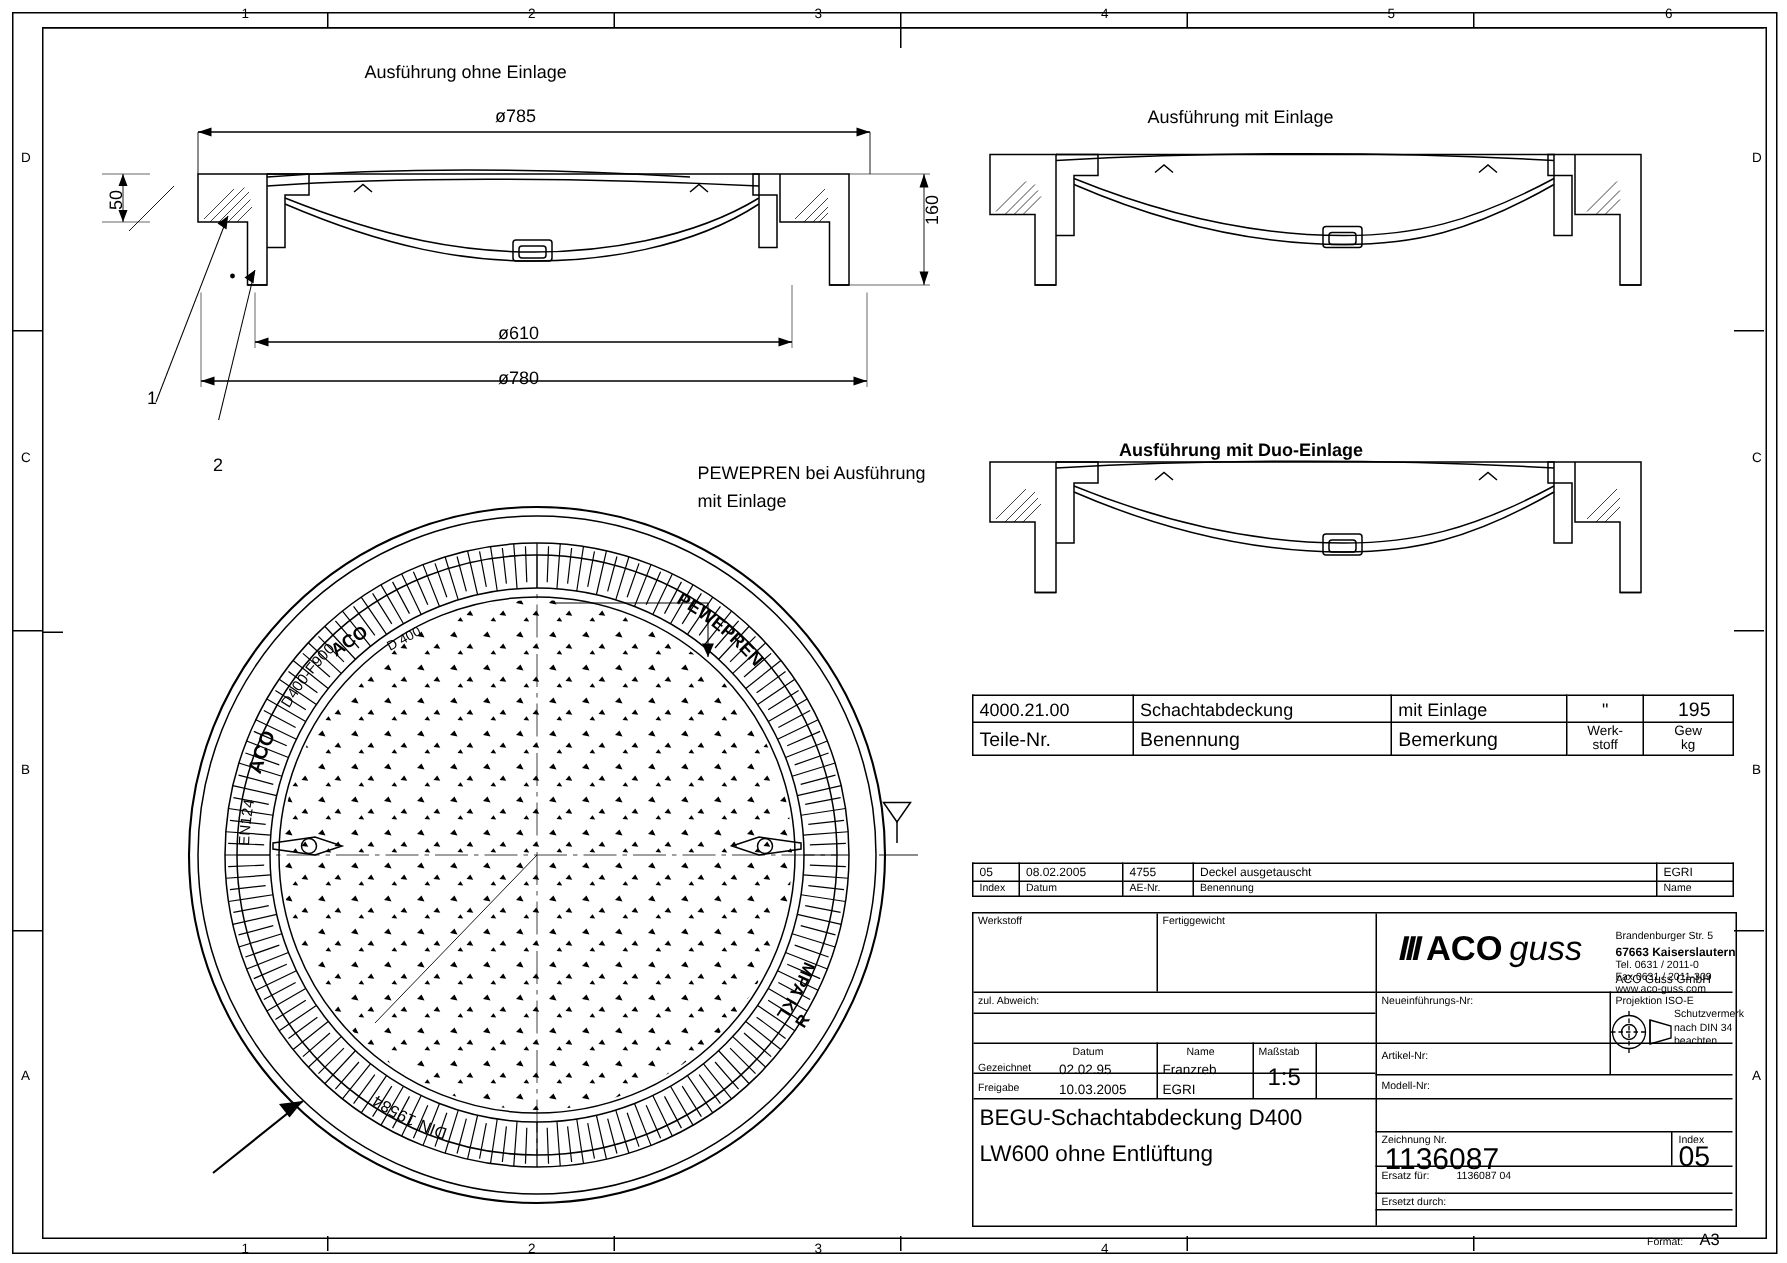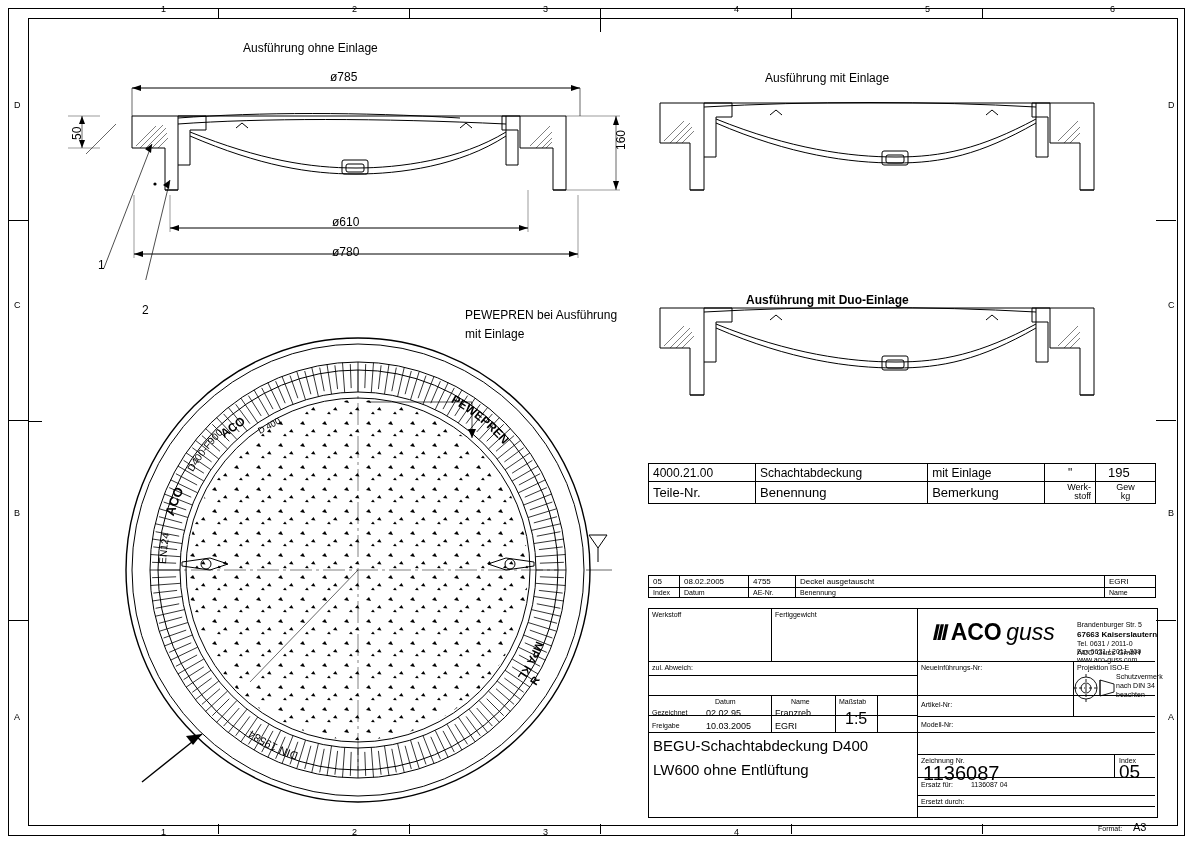--- a/index.html
+++ b/index.html
@@ -296,27 +296,27 @@
   <div class="txt dimtxt" style="left:465px;top:327px;">mit Einlage</div>
 
   <div class="abs" style="left:648px;top:463px;width:508px;height:97px;">
     <table class="tbl" style="left:0;top:0;width:508px;">
       <tbody>
       <tr>
         <td style="font-size:12px;">4000.21.00</td>
         <td style="font-size:12px;">Schachtabdeckung</td>
         <td style="font-size:12px;">mit  Einlage</td>
         <td style="font-size:12px;text-align:center;">"</td>
-        <td style="font-size:13px;padding-left:12px;">195</td>
+        <td style="font-size:13px;text-align:center;padding-left:12px;">195</td>
       </tr>
       <tr>
         <td style="font-size:13px;">Teile-Nr.</td>
         <td style="font-size:13px;">Benennung</td>
         <td style="font-size:13px;">Bemerkung</td>
-        <td style="font-size:9px;text-align:right;line-height:1.05;">
+        <td style="font-size:9px;text-align:center;line-height:1.05;">
           <span>Werk-</span><br>
           <span>stoff</span>
         </td>
         <td style="font-size:9px;text-align:center;line-height:1.05;">
           <span>Gew</span><br>
           <span>kg</span>
         </td>
       </tr>
     </tbody>
       </table>

